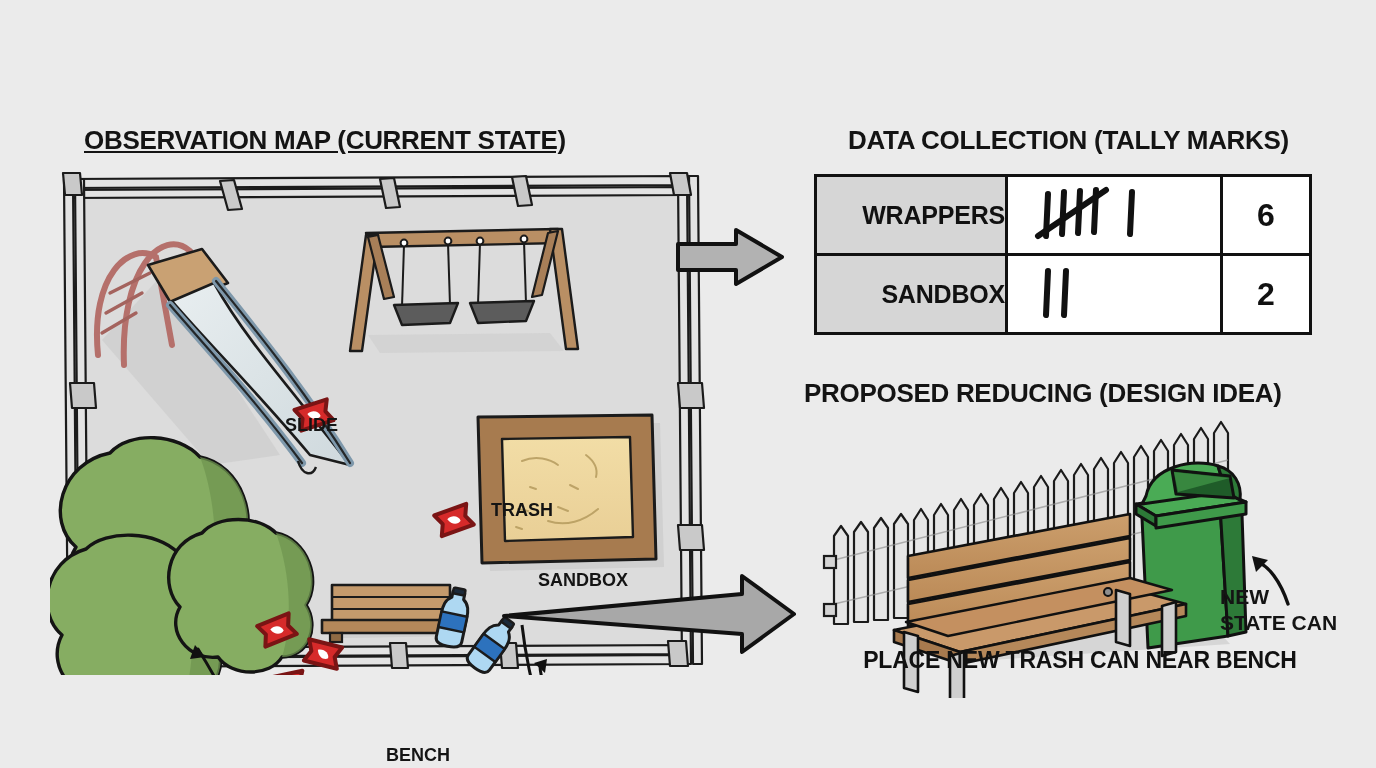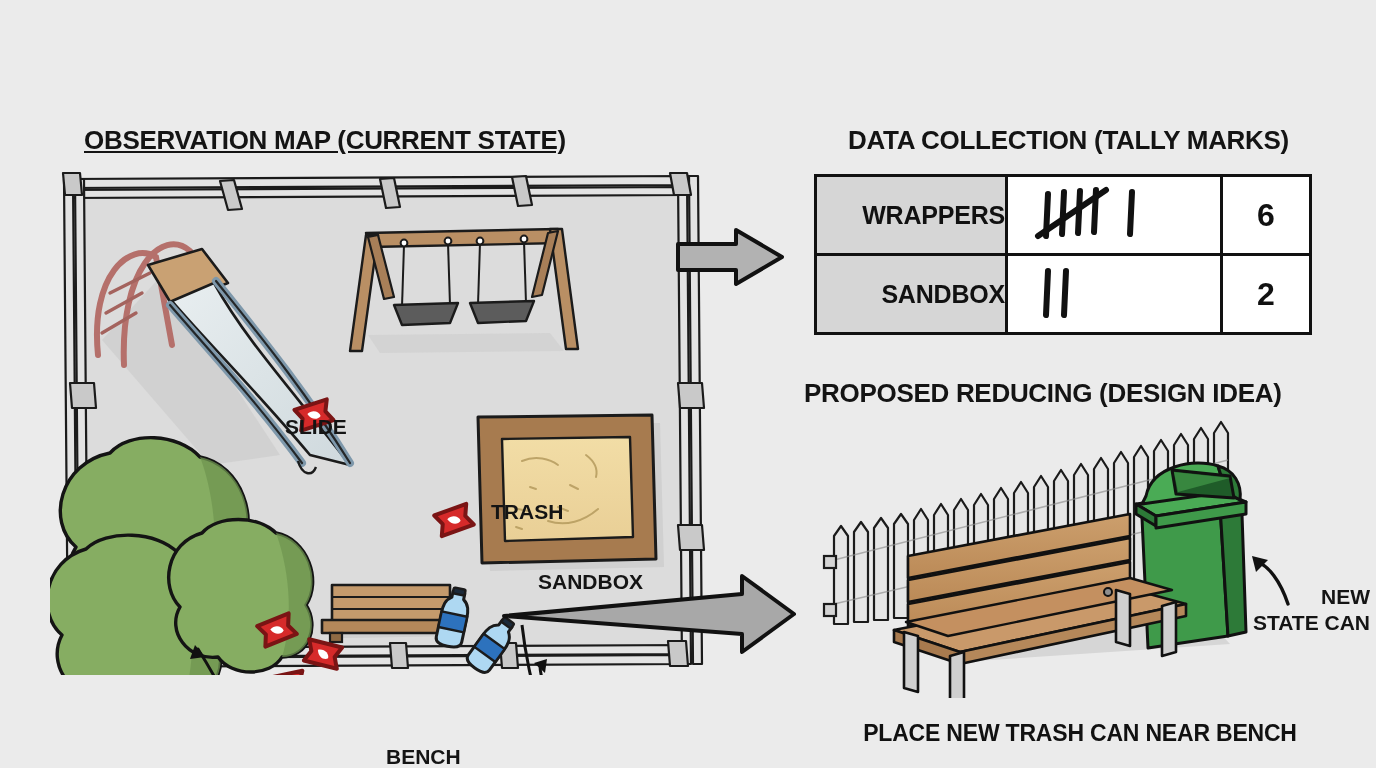--- a/index.html
+++ b/index.html
@@ -33,21 +33,21 @@
   }
   #map-heading{left:84px;top:125px;text-decoration:underline;}
   #tally-heading{left:848px;top:125px;}
   #solution-heading{left:804px;top:378px;}
 
   
   #map-panel{position:absolute;left:50px;top:165px;width:660px;height:510px;}
   #map-svg{position:absolute;left:0;top:0;}
 
   .map-label{
-    position:absolute;font-size:21px;font-weight:600;color:#141414;
+    position:absolute;font-size:18px;font-weight:600;color:#141414;
     letter-spacing:0px;white-space:nowrap;
   }
   #label-slide{left:235px;top:250px;}
   #label-swings{left:441px;top:335px;}
   #label-sandbox{left:488px;top:405px;}
   #label-bench{left:336px;top:580px;}
 
   
   #tally-table{
     position:absolute;left:814px;top:174px;
@@ -67,24 +67,24 @@
     text-align:center;font-size:32px;font-weight:bold;color:#111;
   }
   .tallywrap{display:flex;align-items:center;height:76px;padding-left:24px;}
 
   
   #solution-panel{position:absolute;left:790px;top:408px;width:580px;height:290px;}
   #sol-svg{position:absolute;left:0;top:0;}
   #label-newtrash{
     position:absolute;left:430px;top:176px;width:150px;
     font-size:21px;font-weight:600;color:#141414;line-height:26px;
-    text-align:right;
+    text-align:left;
   }
   #solution-caption{
-    position:absolute;left:790px;top:719px;width:580px;
+    position:absolute;left:790px;top:646px;width:580px;
     text-align:center;font-size:23px;font-weight:bold;color:#111;
     line-height:29px;letter-spacing:-0.2px;
   }
 
   
   #arrow-map-to-tally{position:absolute;left:672px;top:222px;}
   #arrow-map-to-solution{position:absolute;left:500px;top:570px;}
 </style>
 </head>
 <body>

